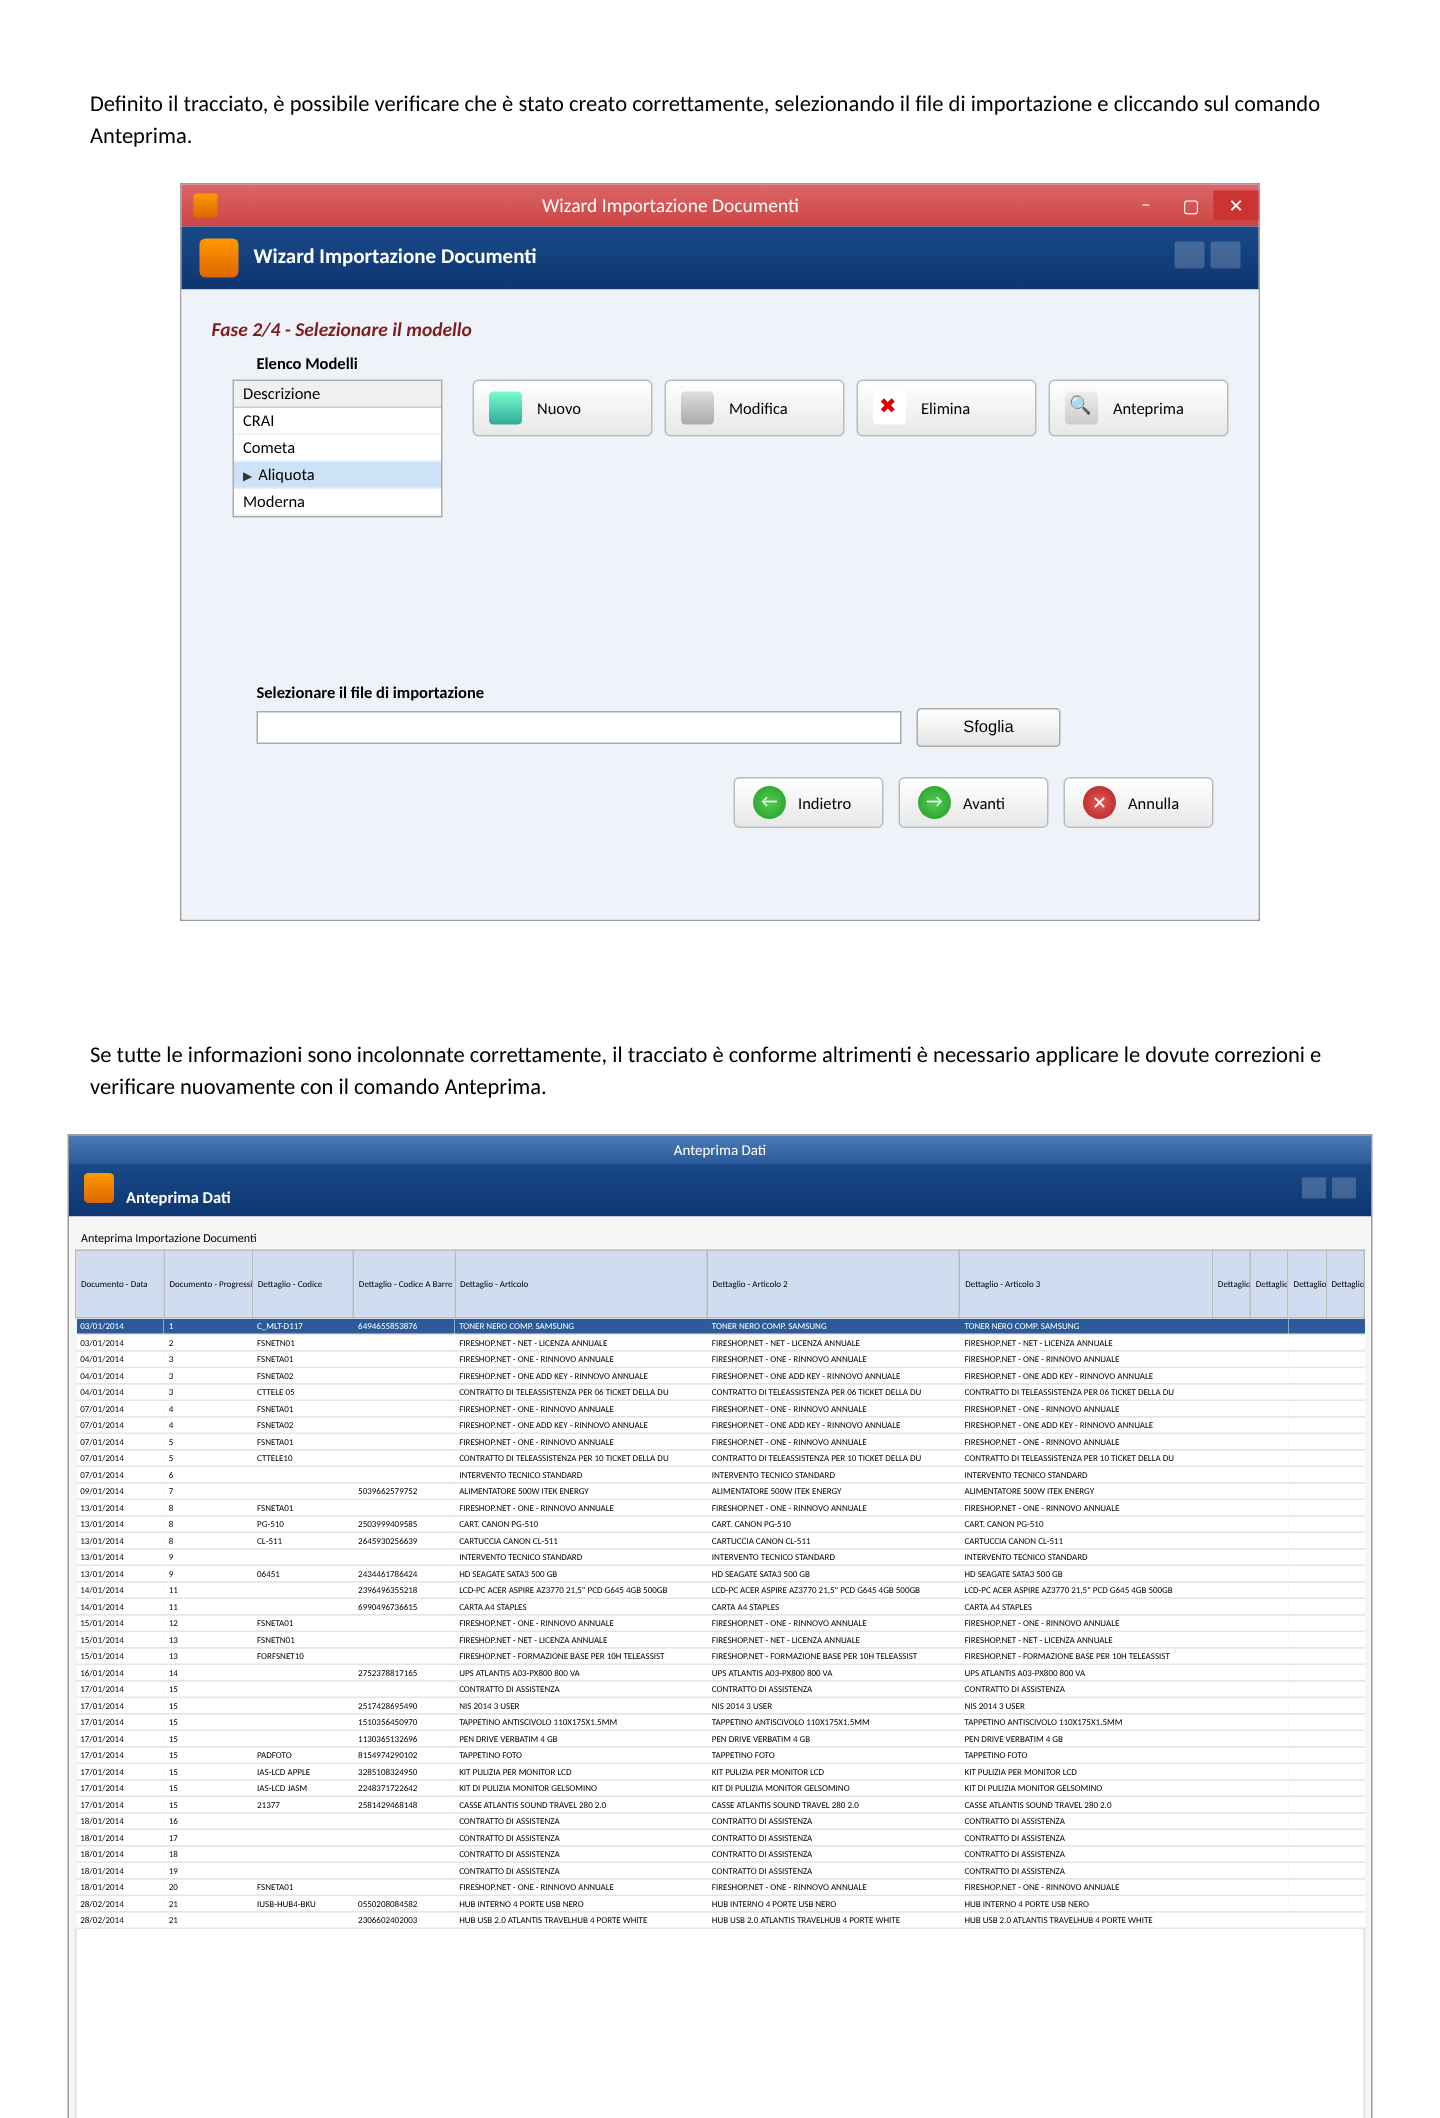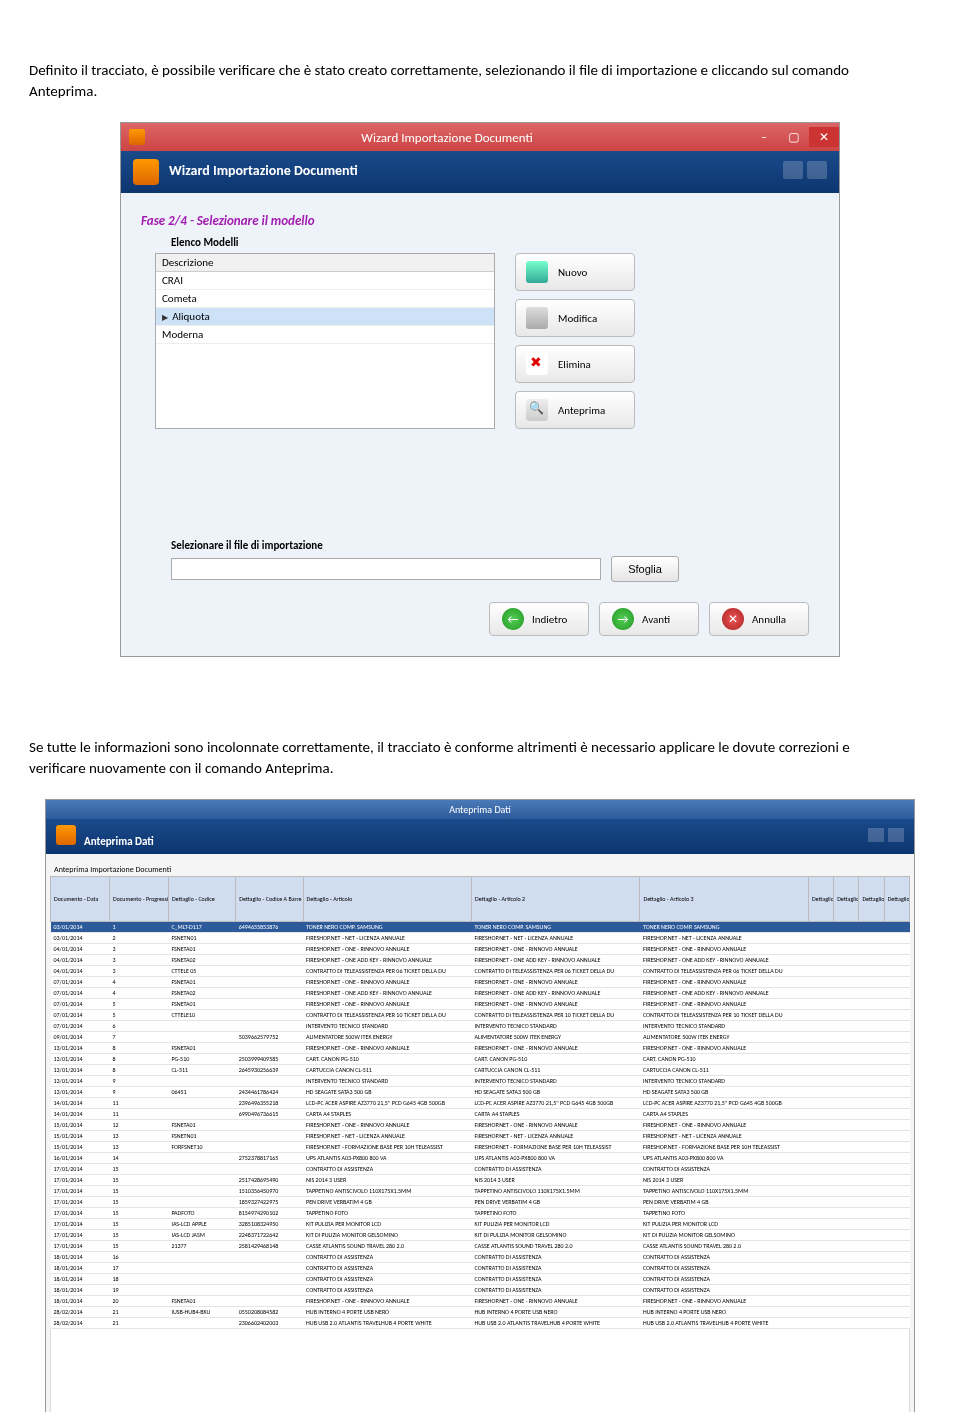--- a/index.html
+++ b/index.html
@@ -1,49 +1,49 @@
 <!DOCTYPE html>
 <html><head>
 <meta charset="utf-8">
 <style>
 * { box-sizing: border-box; margin: 0; padding: 0; }
 body { font-family: Calibri, Arial, sans-serif; background: #fff; width: 960px; }
-.page-text { font-size: 15px; padding: 60px 60px 0 29px; line-height: 1.4; }
+.page-text { font-size: 15px; padding: 60px 60px 0 60px; line-height: 1.4; }
 .screenshot1 { margin: 20px auto; width: 720px; border: 1px solid #999; }
 .title-bar-orange { background: linear-gradient(#d66,#c44); color: #fff; font-size: 13px; display: flex; align-items: center; justify-content: space-between; padding: 4px 0 4px 8px; }
 .title-bar-orange .wt { flex: 1; text-align: center; }
 .tbos { display: flex; }
 .tb-btn { width: 30px; height: 20px; display: flex; align-items: center; justify-content: center; font-size: 12px; }
 .tb-red { background: #c33; }
 .wizard-header { background: linear-gradient(#1a4a8a,#0d3570); color: #fff; display: flex; align-items: center; justify-content: space-between; padding: 8px 12px; font-weight: bold; font-size: 14px; }
 .wizard-header .hi { width: 26px; height: 26px; background: linear-gradient(#f90,#d60); border-radius: 4px; margin-right: 10px; display: inline-block; vertical-align: middle; }
 .wizard-header .right-icons span { display: inline-block; width: 20px; height: 18px; background: rgba(255,255,255,0.2); margin-left: 4px; border-radius: 2px; }
 .wiz-body { background: #eef3f9; padding: 20px; min-height: 420px; }
-.phase { color: #a21caf; font-weight: bold; font-style: italic; font-size: 13px; margin-bottom: 8px; }
+.phase { color: #7f1d1d; font-weight: bold; font-style: italic; font-size: 13px; margin-bottom: 8px; }
 .subl { font-size: 11px; font-weight: bold; margin-left: 30px; margin-bottom: 4px; }
 .model-area { display: flex; gap: 20px; margin-left: 14px; }
 .model-list { border: 1px solid #aaa; background: #fff; width: 340px; font-size: 11px; }
 .model-list .hdr { background: #f0f0f0; border-bottom: 1px solid #ccc; padding: 2px 6px; }
 .model-list .row { padding: 2px 6px; border-bottom: 1px solid #eee; }
 .model-list .sel { background: #cde2f7; }
 .model-list .arrow::before { content: "▶"; font-size: 8px; margin-right: 4px; color: #333; }
-.side-buttons { display: flex; flex-direction: column; gap: 8px; }
+.side-buttons { display: flex; flex-direction: row; gap: 8px; }
 .side-btn { width: 120px; height: 38px; background: linear-gradient(#fff,#e8e8e8); border: 1px solid #bbb; border-radius: 4px; display: flex; align-items: center; padding: 0 10px; font-size: 11px; gap: 10px; }
 .side-btn .ic { width: 22px; height: 22px; border-radius: 3px; }
 .ic-new { background: linear-gradient(#7fc,#3a9); }
 .ic-mod { background: linear-gradient(#ddd,#aaa); }
 .ic-del { background: #fff; position: relative; }
 .ic-del::after { content: "✖"; color: #d00; font-size: 14px; position: absolute; left: 4px; top: 1px; }
 .ic-prev { background: linear-gradient(#eee,#ccc); position: relative; }
 .ic-prev::after { content: "🔍"; font-size: 12px; position: absolute; left: 3px; top: 2px; }
 .file-sec { margin-left: 30px; margin-top: 110px; }
 .file-lbl { font-size: 11px; font-weight: bold; margin-bottom: 4px; }
 .file-row { display: flex; gap: 10px; align-items: center; }
 .file-input { flex: 1; height: 22px; border: 1px solid #aaa; background: #fff; max-width: 430px; }
-.sfoglia { width: 68px; height: 26px; background: linear-gradient(#fff,#e5e5e5); border: 1px solid #aaa; border-radius: 3px; font-size: 11px; }
+.sfoglia { width: 96px; height: 26px; background: linear-gradient(#fff,#e5e5e5); border: 1px solid #aaa; border-radius: 3px; font-size: 11px; }
 .bottom-btns { display: flex; justify-content: flex-end; gap: 10px; margin-top: 20px; padding-right: 10px; }
 .bb { height: 34px; min-width: 100px; background: linear-gradient(#fff,#e8e8e8); border: 1px solid #bbb; border-radius: 4px; display: flex; align-items: center; gap: 8px; padding: 0 12px; font-size: 11px; }
 .bb .circ { width: 22px; height: 22px; border-radius: 50%; display: flex; align-items: center; justify-content: center; color: #fff; font-size: 12px; }
 .cg { background: radial-gradient(#5c5,#292); }
 .cr { background: radial-gradient(#e55,#a22); }
 
 
 .screenshot2 { margin: 20px auto; width: 870px; font-size: 6px; border: 1px solid #999; }
 .tb2 { background: linear-gradient(#4a7ab8,#2d5a9a); color: #fff; font-size: 10px; text-align: center; padding: 3px; }
 .hdr2 { background: linear-gradient(#1a4a8a,#0d3570); color: #fff; display: flex; align-items: center; justify-content: space-between; padding: 6px 10px; font-size: 11px; font-weight: bold; }
@@ -492,21 +492,21 @@
             <td>TAPPETINO ANTISCIVOLO 110X175X1.5MM</td>
             <td></td>
             <td></td>
             <td></td>
             <td></td>
           </tr>
           <tr>
             <td>17/01/2014</td>
             <td>15</td>
             <td></td>
-            <td>1859327422975</td>
+            <td>1130365132696</td>
             <td>PEN DRIVE VERBATIM 4 GB</td>
             <td>PEN DRIVE VERBATIM 4 GB</td>
             <td>PEN DRIVE VERBATIM 4 GB</td>
             <td></td>
             <td></td>
             <td></td>
             <td></td>
           </tr>
           <tr>
             <td>17/01/2014</td>

